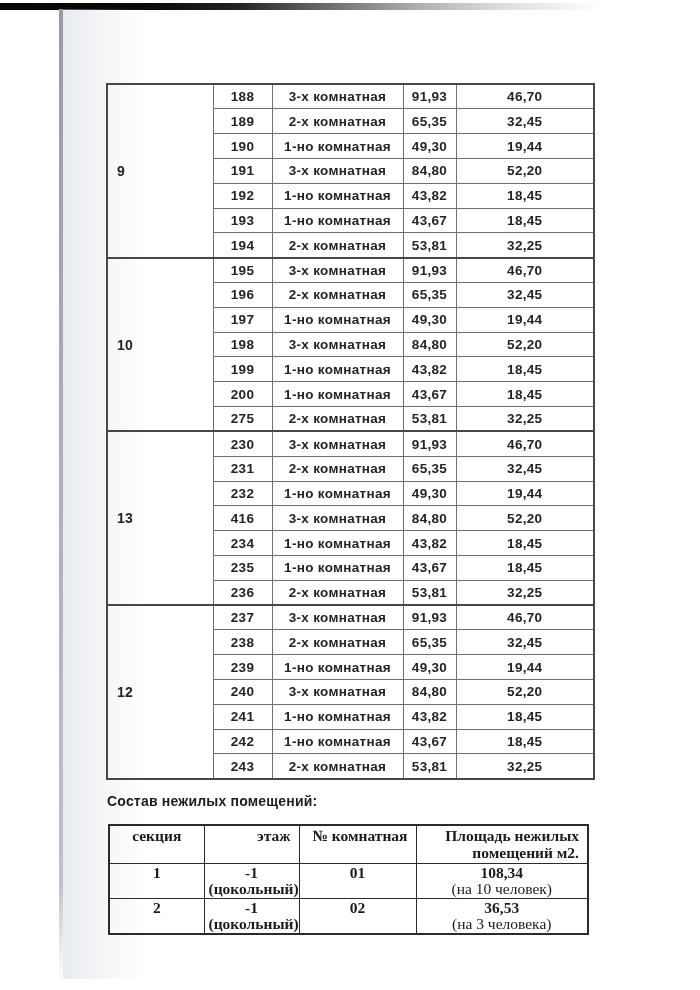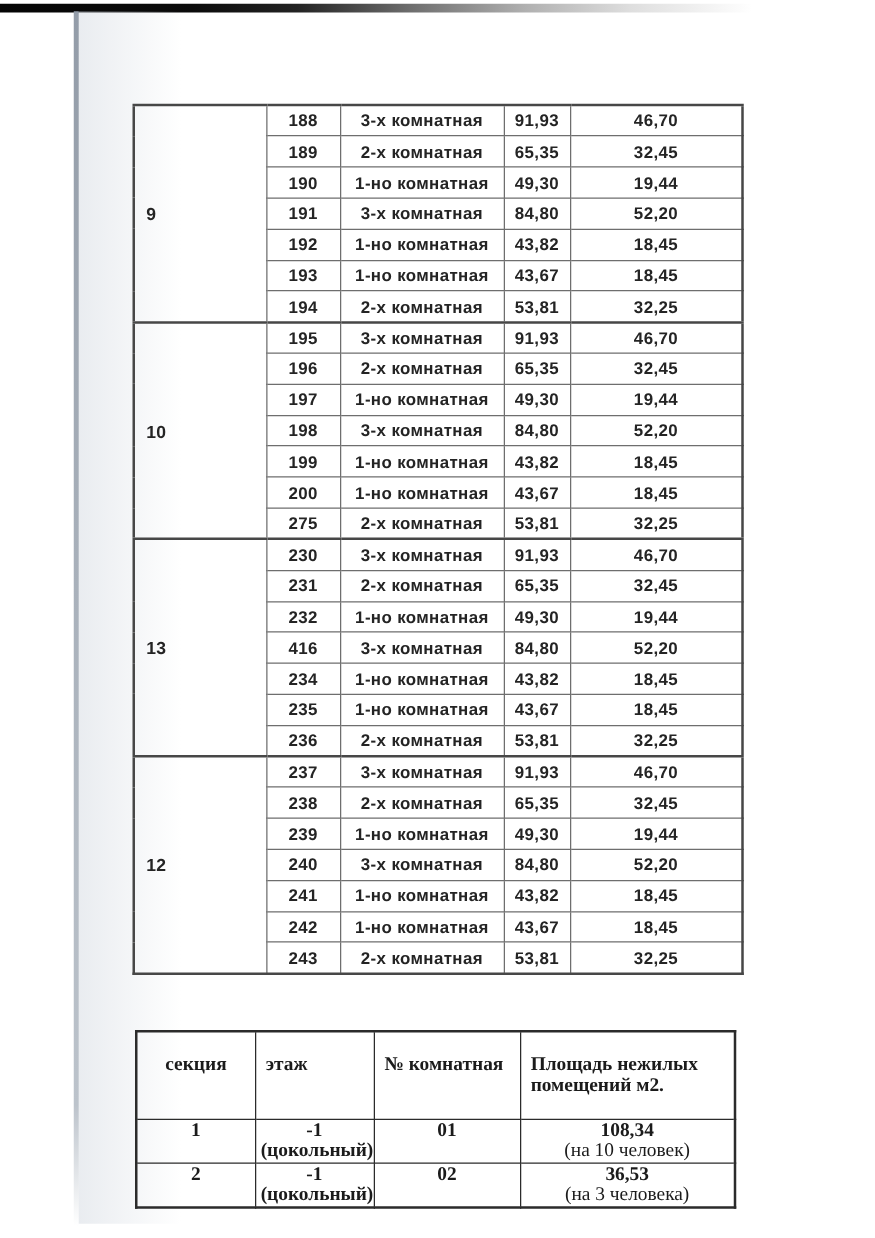--- a/index.html
+++ b/index.html
@@ -70,25 +70,25 @@
     position: absolute; left: 108px; top: 824px;
     width: 479px;
     border-collapse: collapse; table-layout: fixed;
     border: 2px solid #2b2b2b;
     font-family: "Liberation Serif", serif;
     color: #1b1b1b;
   }
   .nr-table th, .nr-table td {
     border: 1px solid #2b2b2b;
     vertical-align: top;
-    padding: 18px 8px;
+    padding: 2px 8px;
   }
   .nr-table th {
     font-size: 15.5px; font-weight: bold;
-    text-align: left; line-height: 16.5px;
+    text-align: right; line-height: 16.5px;
     height: 31px;
   }
   .nr-table th.center { text-align: center; }
   .nr-table td {
     font-size: 15.5px; font-weight: bold;
     text-align: center; line-height: 16px;
     height: 30px;
     padding: 1px 4px;
   }
   .nr-table td .sub { font-weight: normal; }
@@ -279,20 +279,21 @@
         </tr>
         <tr>
           <td>243</td>
           <td>2-х комнатная</td>
           <td>53,81</td>
           <td>32,25</td>
         </tr>
       </tbody>
   </table>
 
+  <div class="nonres-heading">Состав нежилых помещений:</div>
 
   <table class="nr-table">
     <colgroup>
       <col style="width:95px">
       <col style="width:95px">
       <col style="width:117px">
       <col style="width:172px">
     </colgroup>
     <thead>
       <tr>

